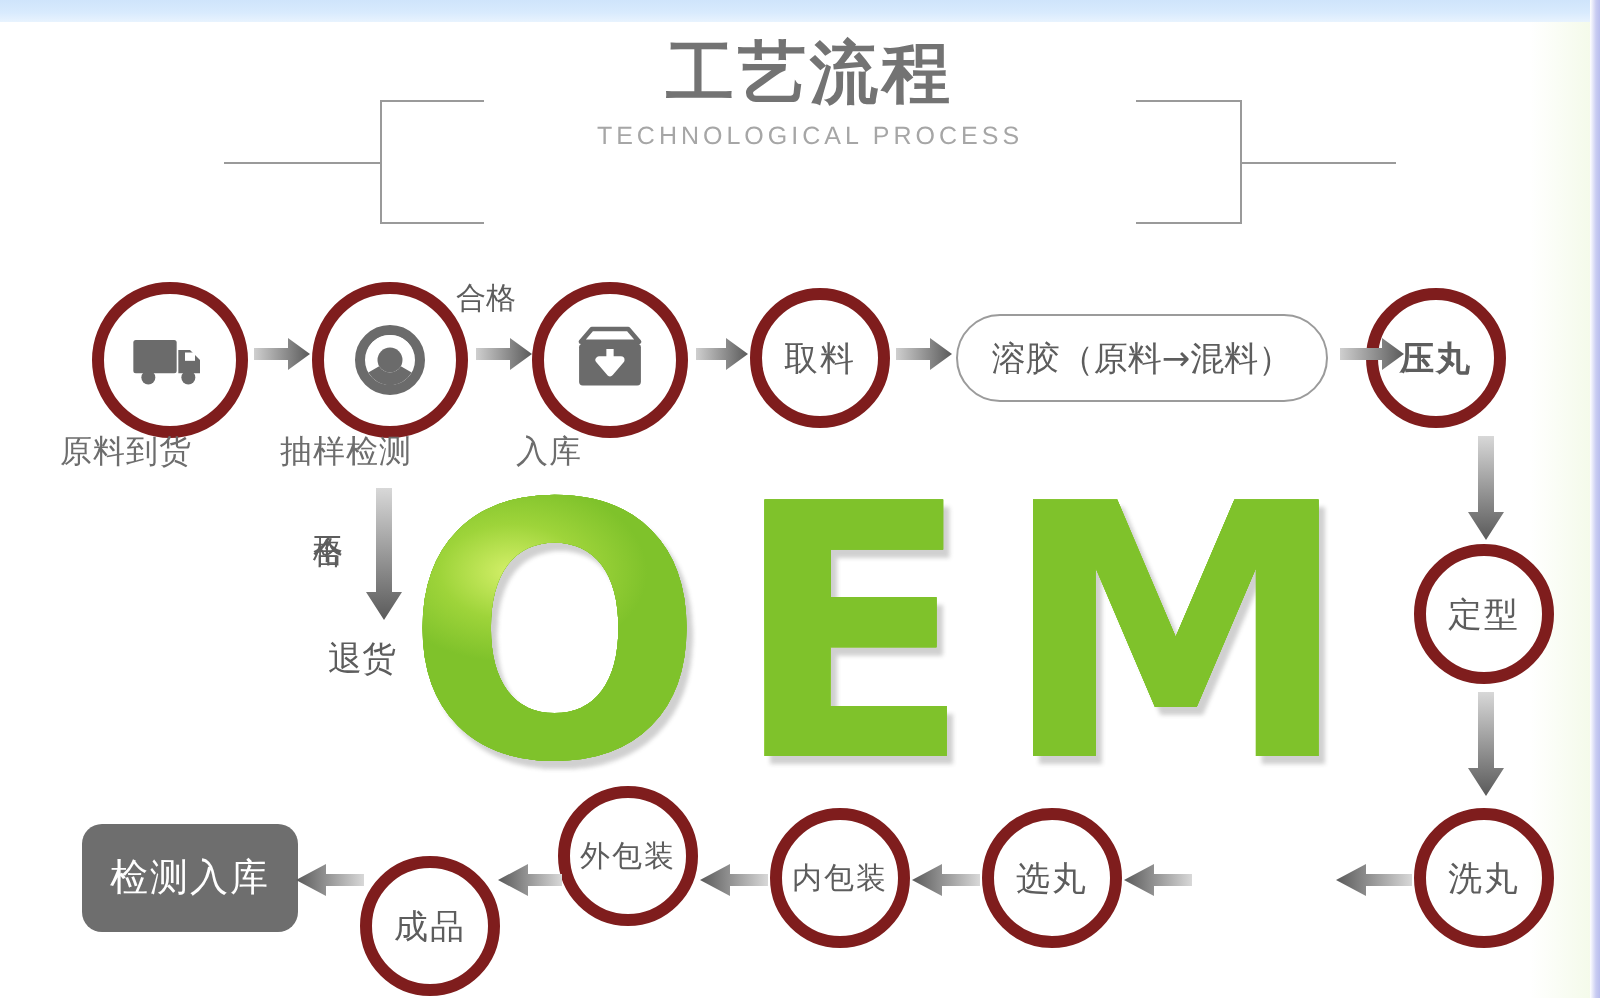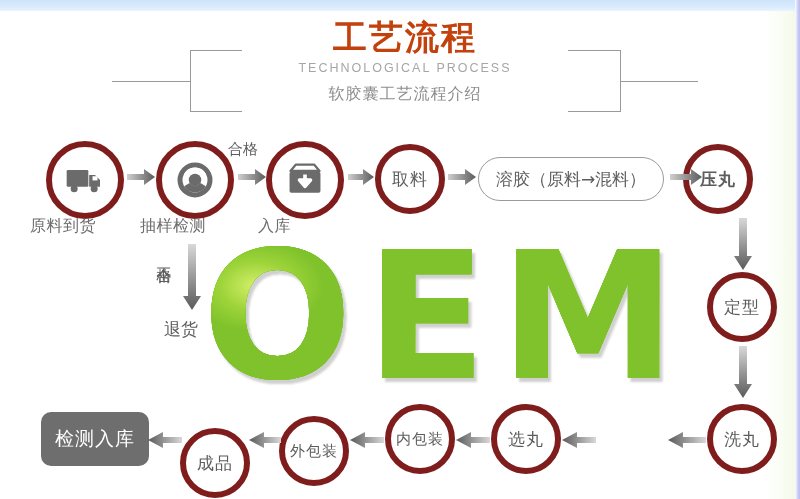--- a/index.html
+++ b/index.html
@@ -24,21 +24,21 @@
   .right-tint{
     position:absolute;right:5px;top:11px;width:30px;height:488px;
     background:linear-gradient(90deg,rgba(247,252,240,0) 0%,rgba(243,250,232,0.9) 100%);
   }
 
   
   .titlewrap{position:absolute;left:240px;top:16px;width:330px;height:96px;}
   .t-main{
     position:absolute;left:0;top:2px;width:330px;text-align:center;
     font-size:34px;font-weight:bold;letter-spacing:2px;line-height:38px;
-    color:#c2410c;font-family:"DejaVu Sans","Liberation Sans",sans-serif;
+    color:#737373;font-family:"DejaVu Sans","Liberation Sans",sans-serif;
   }
   .t-sub{
     position:absolute;left:0;top:44px;width:330px;text-align:center;
     font-size:12.5px;letter-spacing:2.0px;color:#a6a6a6;line-height:16px;
     font-family:"Liberation Sans",sans-serif;
   }
   .t-cn{
     position:absolute;left:0;top:68px;width:330px;text-align:center;
     font-size:16px;letter-spacing:1px;color:#8d8d8d;line-height:20px;
     font-family:"DejaVu Sans","Liberation Sans",sans-serif;
@@ -139,21 +139,20 @@
         <div class="h m"></div>
     </div>
     <div class="brk brk-r">
       <div class="v"></div>
         <div class="h a"></div>
         <div class="h b"></div>
         <div class="h m"></div>
     </div>
     <div class="t-main">工艺流程</div>
     <div class="t-sub">TECHNOLOGICAL PROCESS</div>
-    <div class="t-cn">软胶囊工艺流程介绍</div>
   </div>
 
   <div class="oem">OEM</div>
 
   <div class="node icononly" style="left:46px;top:141px;width:78px;height:78px;">
     <svg class="ico" viewBox="0 0 48 40">
       <rect x="2" y="8" width="26" height="20" rx="1.5" fill="#6b6b6b"></rect>
       <path d="M29 14 h7 l6 6 v8 h-13 z" fill="#6b6b6b"></path>
       <rect x="33" y="15.5" width="6" height="5" fill="#fff"></rect>
       <circle cx="11" cy="30.5" r="4.2" fill="#6b6b6b"></circle>
@@ -244,21 +243,21 @@
   <div class="node" style="left:707px;top:272px;width:70px;height:70px;">定型</div>
   <div class="arr" style="left:733px;top:346px;">
     <svg width="20" height="56" viewBox="0 0 20 56">
         <path d="M6 0 h8 v38 h5 l-9 14 -9 -14 h5 z" fill="url(#gv)"></path>
       </svg>
   </div>
   <div class="node" style="left:707px;top:404px;width:70px;height:70px;">洗丸</div>
 
   <div class="node" style="left:385px;top:404px;width:70px;height:70px;font-size:15px;">内包装</div>
   <div class="node" style="left:491px;top:404px;width:70px;height:70px;">选丸</div>
-  <div class="node" style="left:279px;top:416px;width:70px;height:70px;font-size:15px;font-family:Liberation Serif, serif;">外包装</div>
+  <div class="node" style="left:279px;top:393px;width:70px;height:70px;font-size:15px;font-family:Liberation Serif, serif;">外包装</div>
   <div class="node" style="left:180px;top:428px;width:70px;height:70px;">成品</div>
   <div class="rect" style="left:41px;top:412px;width:108px;height:54px;">检测入库</div>
 
   <div class="arr" style="left:668px;top:431px;">
     <svg width="38" height="18" viewBox="0 0 38 18">
         <defs>
           <linearGradient id="gl" x1="1" x2="0">
             <stop offset="0" stop-color="#d8d8d8"></stop>
             <stop offset="1" stop-color="#5a5a5a"></stop>
           </linearGradient>

